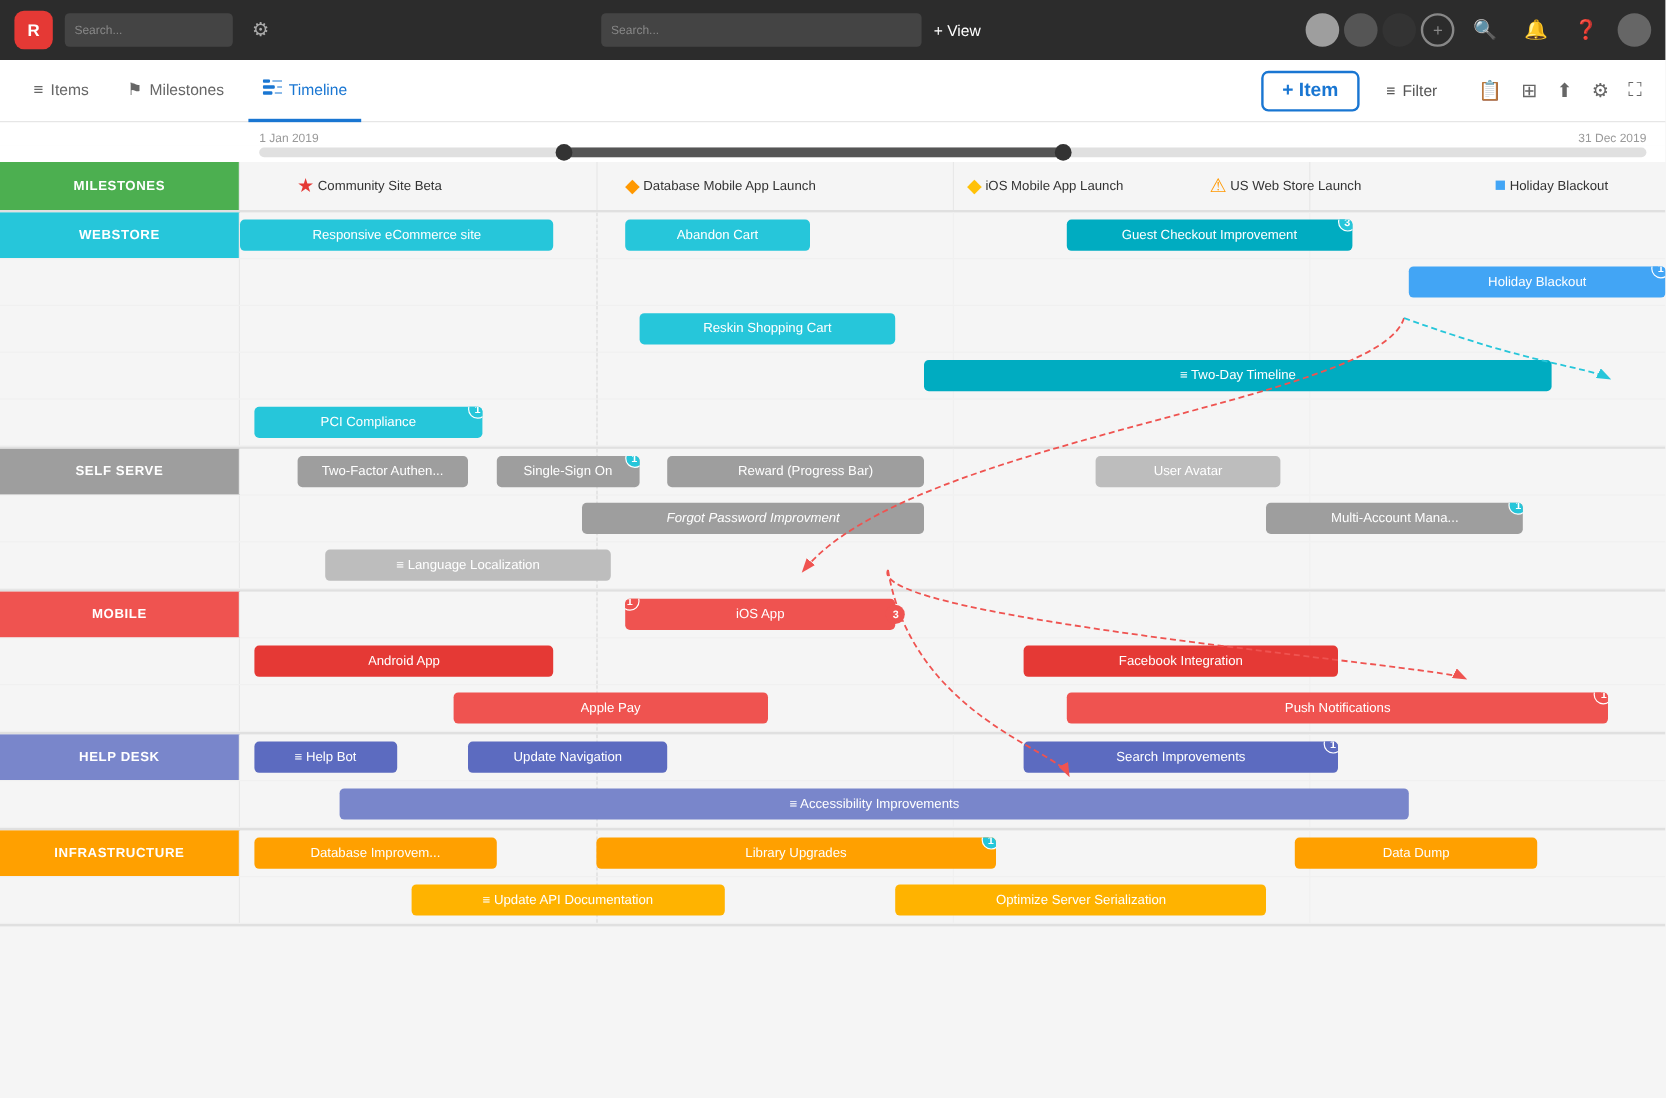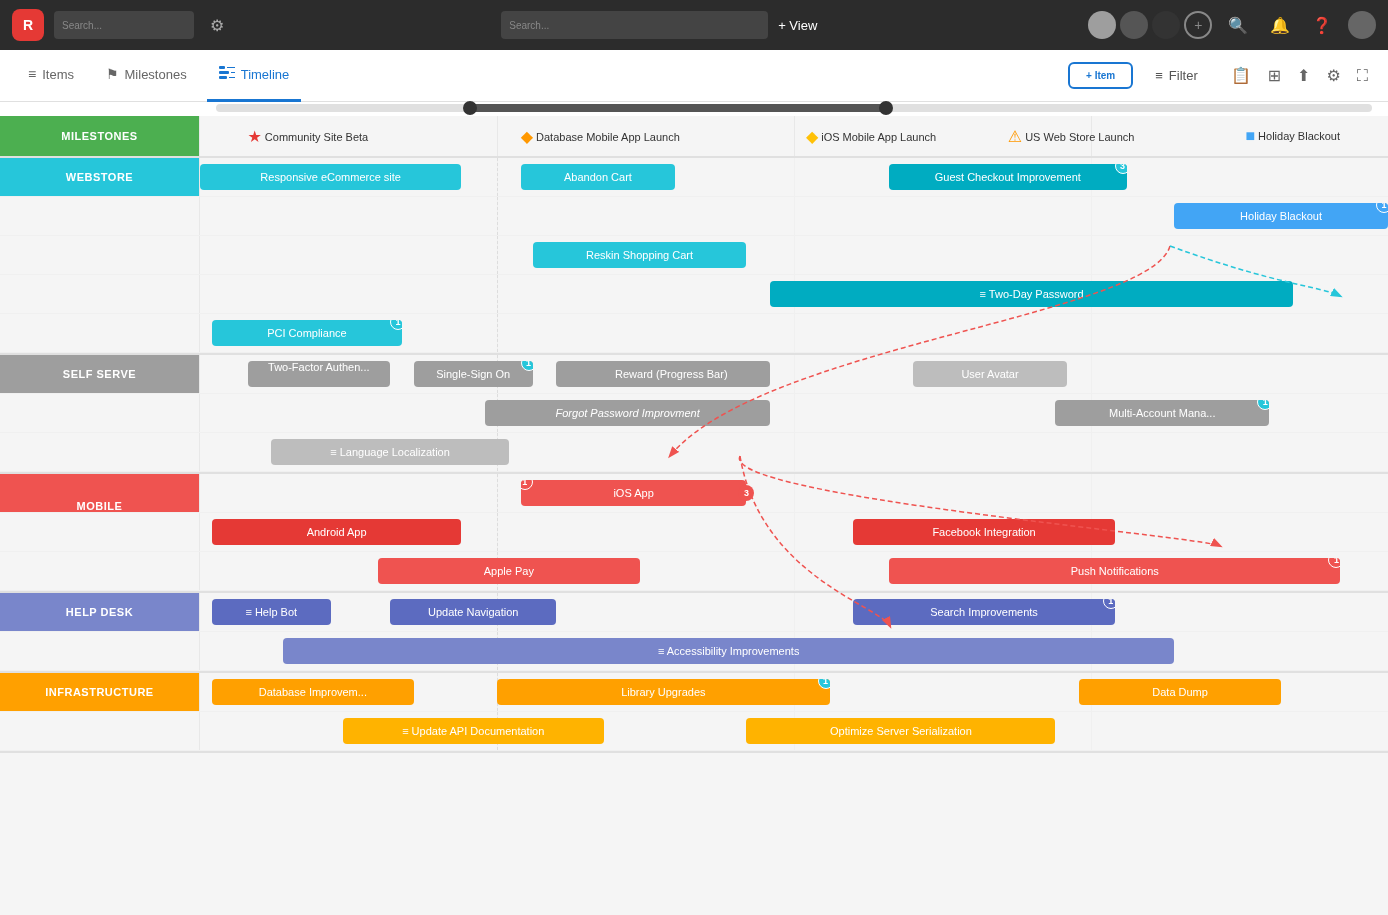--- a/index.html
+++ b/index.html
@@ -92,21 +92,21 @@
     }
     .tab-item.active { color: #1976d2; border-bottom: 3px solid #1976d2; }
     .tab-icon { font-size: 14px; }
     .add-item-btn {
       margin-left: auto;
       border: 2px solid #1976d2;
       color: #1976d2;
       background: transparent;
       border-radius: 6px;
       padding: 6px 16px;
-      font-size: 10px;
+      font-size: 16px;
       font-weight: 600;
       cursor: pointer;
       white-space: nowrap;
     }
     .filter-btn {
       display: flex; align-items: center; gap: 6px;
       padding: 6px 14px;
       border: none; background: transparent;
       color: #555; font-size: 13px; cursor: pointer;
     }
@@ -258,20 +258,24 @@
     <span class="tool-icon">📋</span>
     <span class="tool-icon">⊞</span>
     <span class="tool-icon">⬆</span>
     <span class="tool-icon">⚙</span>
     <span class="tool-icon">⛶</span>
   </div>
 </div>
 
 <div class="main-area">
 
+  <div style="padding: 8px 16px 0 16px; background:#fff; display:flex; align-items:center; justify-content:space-between;">
+    <span style="font-size:10px;color:#999; margin-left:200px;">1 Jan 2019</span>
+    <span style="font-size:10px;color:#999;">31 Dec 2019</span>
+  </div>
   <div style="padding: 2px 16px 4px 216px; background:#fff;">
     <div class="range-track">
       <div class="range-fill"></div>
       <div class="range-handle left"></div>
       <div class="range-handle right"></div>
     </div>
   </div>
 
 
   <div class="timeline-scroll" id="timeline-content" style="position: relative;">
@@ -354,21 +358,21 @@
           </div>
         </div>
         <div class="section-row" style="display: flex; min-height: 38px; border-bottom: 1px solid rgb(240, 240, 240);">
           <div class="section-label-cell" style="width: 200px; min-width: 200px; border-right: 1px solid rgb(232, 232, 232); background: transparent;"></div>
           <div style="flex: 1 1 0%; position: relative; min-height: 38px; display: flex; align-items: center;">
             <div style="position: absolute; left: 25%; top: 0px; bottom: 0px; width: 1px; background: rgb(240, 240, 240); z-index: 1;"></div>
             <div style="position: absolute; left: 50%; top: 0px; bottom: 0px; width: 1px; background: rgb(240, 240, 240); z-index: 1;"></div>
             <div style="position: absolute; left: 75%; top: 0px; bottom: 0px; width: 1px; background: rgb(240, 240, 240); z-index: 1;"></div>
             <div style="position: absolute; left: 25%; top: 0px; bottom: 0px; width: 1px; border-left: 1px dashed rgb(221, 221, 221); z-index: 1;"></div>
             <div style="position: absolute; left: 48%; width: 44%; height: 26px; border-radius: 4px; background: rgb(0, 172, 193); display: flex; align-items: center; justify-content: center; font-size: 11px; font-weight: 500; color: white; white-space: nowrap; overflow: hidden; text-overflow: ellipsis; padding: 0px 8px; cursor: pointer; z-index: 2;">
-              <span style="overflow:hidden;text-overflow:ellipsis;white-space:nowrap;">≡ Two-Day Password</span>
+              <span style="overflow:hidden;text-overflow:ellipsis;white-space:nowrap;">≡ Two-Day Timeline</span>
             </div>
           </div>
         </div>
         <div class="section-row" style="display: flex; min-height: 38px; border-bottom: 1px solid rgb(240, 240, 240);">
           <div class="section-label-cell" style="width: 200px; min-width: 200px; border-right: 1px solid rgb(232, 232, 232); background: transparent;"></div>
           <div style="flex: 1 1 0%; position: relative; min-height: 38px; display: flex; align-items: center;">
             <div style="position: absolute; left: 25%; top: 0px; bottom: 0px; width: 1px; background: rgb(240, 240, 240); z-index: 1;"></div>
             <div style="position: absolute; left: 50%; top: 0px; bottom: 0px; width: 1px; background: rgb(240, 240, 240); z-index: 1;"></div>
             <div style="position: absolute; left: 75%; top: 0px; bottom: 0px; width: 1px; background: rgb(240, 240, 240); z-index: 1;"></div>
             <div style="position: absolute; left: 25%; top: 0px; bottom: 0px; width: 1px; border-left: 1px dashed rgb(221, 221, 221); z-index: 1;"></div>
@@ -382,21 +386,21 @@
       <div style="border-bottom: 2px solid rgb(224, 224, 224);">
         <div class="section-row" style="display: flex; min-height: 38px; border-bottom: 1px solid rgb(240, 240, 240);">
           <div class="section-label-cell" style="width: 200px; min-width: 200px; border-right: 1px solid rgb(232, 232, 232); background: rgb(158, 158, 158); display: flex; align-items: center; justify-content: center;">
             <span style="color:white; font-size:11px; font-weight:700; letter-spacing:0.5px;">SELF SERVE</span>
           </div>
           <div style="flex: 1 1 0%; position: relative; min-height: 38px; display: flex; align-items: center;">
             <div style="position: absolute; left: 25%; top: 0px; bottom: 0px; width: 1px; background: rgb(240, 240, 240); z-index: 1;"></div>
             <div style="position: absolute; left: 50%; top: 0px; bottom: 0px; width: 1px; background: rgb(240, 240, 240); z-index: 1;"></div>
             <div style="position: absolute; left: 75%; top: 0px; bottom: 0px; width: 1px; background: rgb(240, 240, 240); z-index: 1;"></div>
             <div style="position: absolute; left: 25%; top: 0px; bottom: 0px; width: 1px; border-left: 1px dashed rgb(221, 221, 221); z-index: 1;"></div>
-            <div style="position: absolute; left: 4%; width: 12%; height: 26px; border-radius: 4px; background: rgb(158, 158, 158); display: flex; align-items: flex-start; justify-content: center; font-size: 11px; font-weight: 500; color: white; white-space: nowrap; overflow: hidden; text-overflow: ellipsis; padding: 0px 8px; cursor: pointer; z-index: 2;">
+            <div style="position: absolute; left: 4%; width: 12%; height: 26px; border-radius: 4px; background: rgb(158, 158, 158); display: flex; align-items: center; justify-content: center; font-size: 11px; font-weight: 500; color: white; white-space: nowrap; overflow: hidden; text-overflow: ellipsis; padding: 0px 8px; cursor: pointer; z-index: 2;">
               <span style="overflow:hidden;text-overflow:ellipsis;white-space:nowrap;">Two-Factor Authen...</span>
             </div>
             <div style="position: absolute; left: 18%; width: 10%; height: 26px; border-radius: 4px; background: rgb(158, 158, 158); display: flex; align-items: center; justify-content: center; font-size: 11px; font-weight: 500; color: white; white-space: nowrap; overflow: hidden; text-overflow: ellipsis; padding: 0px 8px; cursor: pointer; z-index: 2;">
               <span style="overflow:hidden;text-overflow:ellipsis;white-space:nowrap;">Single-Sign On</span>
               <div style="position: absolute; top: -6px; right: -4px; width: 16px; height: 16px; border-radius: 50%; background: rgb(38, 198, 218); color: white; font-size: 9px; display: flex; align-items: center; justify-content: center; font-weight: bold; z-index: 5; border: 1px solid white;">1</div>
             </div>
             <div style="position: absolute; left: 30%; width: 18%; height: 26px; border-radius: 4px; background: rgb(158, 158, 158); display: flex; align-items: center; justify-content: center; font-size: 11px; font-weight: 500; color: white; white-space: nowrap; overflow: hidden; text-overflow: ellipsis; padding: 0px 8px; cursor: pointer; z-index: 2;">
               <span style="overflow:hidden;text-overflow:ellipsis;white-space:nowrap;margin-left:16px;">Reward (Progress Bar)</span>
             </div>
             <div style="position: absolute; left: 60%; width: 13%; height: 26px; border-radius: 4px; background: rgb(189, 189, 189); display: flex; align-items: center; justify-content: center; font-size: 11px; font-weight: 500; color: white; white-space: nowrap; overflow: hidden; text-overflow: ellipsis; padding: 0px 8px; cursor: pointer; z-index: 2;">
@@ -428,21 +432,21 @@
             <div style="position: absolute; left: 75%; top: 0px; bottom: 0px; width: 1px; background: rgb(240, 240, 240); z-index: 1;"></div>
             <div style="position: absolute; left: 25%; top: 0px; bottom: 0px; width: 1px; border-left: 1px dashed rgb(221, 221, 221); z-index: 1;"></div>
             <div style="position: absolute; left: 6%; width: 20%; height: 26px; border-radius: 4px; background: rgb(189, 189, 189); display: flex; align-items: center; justify-content: center; font-size: 11px; font-weight: 500; color: white; white-space: nowrap; overflow: hidden; text-overflow: ellipsis; padding: 0px 8px; cursor: pointer; z-index: 2;">
               <span style="overflow:hidden;text-overflow:ellipsis;white-space:nowrap;">≡ Language Localization</span>
             </div>
           </div>
         </div>
       </div>
       <div style="border-bottom: 2px solid rgb(224, 224, 224);">
         <div class="section-row" style="display: flex; min-height: 38px; border-bottom: 1px solid rgb(240, 240, 240);">
-          <div class="section-label-cell" style="width: 200px; min-width: 200px; border-right: 1px solid rgb(232, 232, 232); background: rgb(239, 83, 80); display: flex; align-items: flex-end; justify-content: center;">
+          <div class="section-label-cell" style="width: 200px; min-width: 200px; border-right: 1px solid rgb(232, 232, 232); background: rgb(239, 83, 80); display: flex; align-items: center; justify-content: center;">
             <span style="color:white; font-size:11px; font-weight:700; letter-spacing:0.5px;">MOBILE</span>
           </div>
           <div style="flex: 1 1 0%; position: relative; min-height: 38px; display: flex; align-items: center;">
             <div style="position: absolute; left: 25%; top: 0px; bottom: 0px; width: 1px; background: rgb(240, 240, 240); z-index: 1;"></div>
             <div style="position: absolute; left: 50%; top: 0px; bottom: 0px; width: 1px; background: rgb(240, 240, 240); z-index: 1;"></div>
             <div style="position: absolute; left: 75%; top: 0px; bottom: 0px; width: 1px; background: rgb(240, 240, 240); z-index: 1;"></div>
             <div style="position: absolute; left: 25%; top: 0px; bottom: 0px; width: 1px; border-left: 1px dashed rgb(221, 221, 221); z-index: 1;"></div>
             <div style="position: absolute; left: 27%; width: 19%; height: 26px; border-radius: 4px; background: rgb(239, 83, 80); display: flex; align-items: center; justify-content: center; font-size: 11px; font-weight: 500; color: white; white-space: nowrap; overflow: hidden; text-overflow: ellipsis; padding: 0px 8px; cursor: pointer; z-index: 2;">
               <span style="overflow:hidden;text-overflow:ellipsis;white-space:nowrap;">iOS App</span>
               <div style="position: absolute; top: -6px; left: -4px; width: 16px; height: 16px; border-radius: 50%; background: rgb(239, 83, 80); color: white; font-size: 9px; display: flex; align-items: center; justify-content: center; font-weight: bold; z-index: 5; border: 1px solid white;">1</div>

